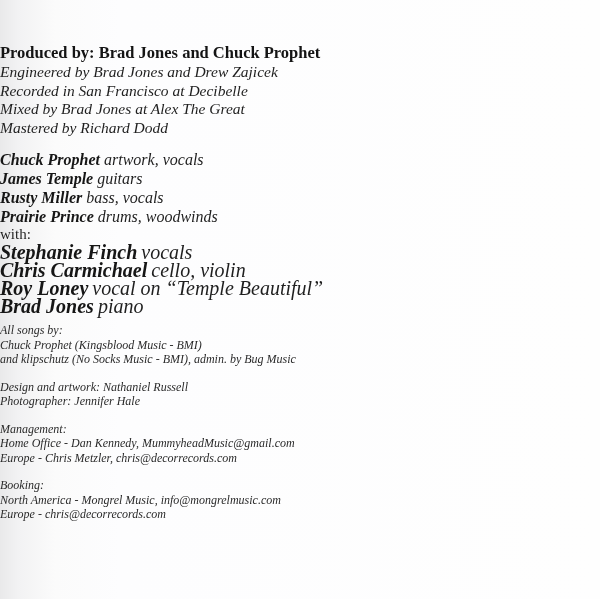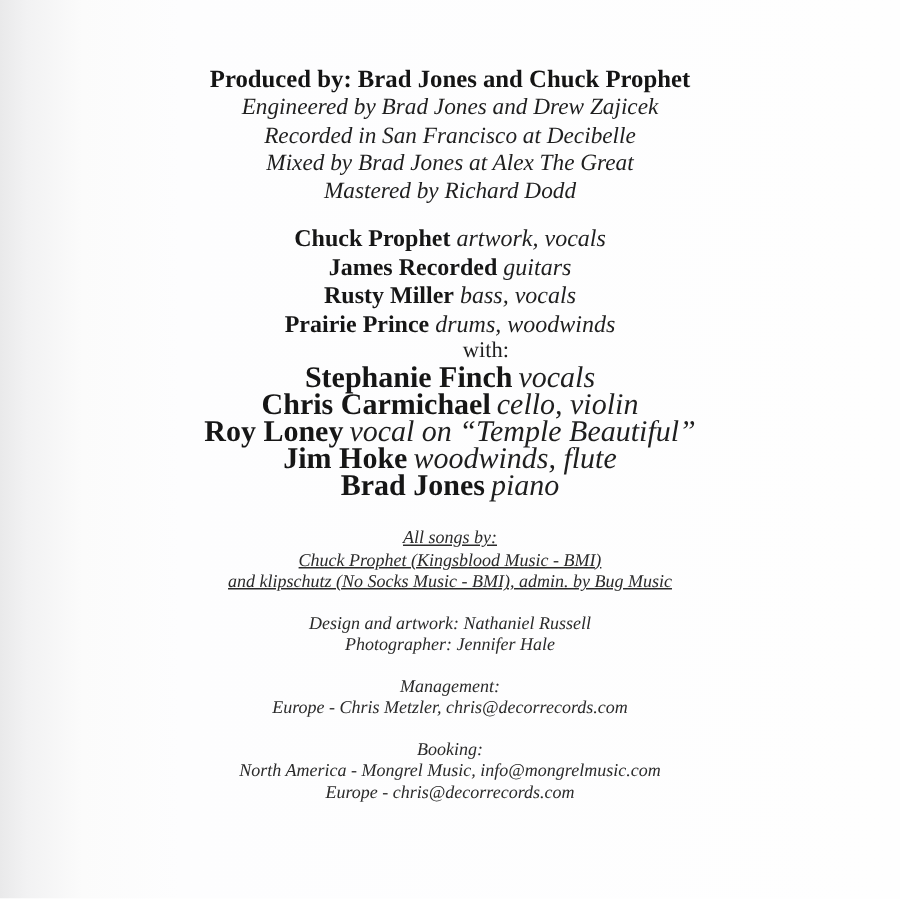--- a/index.html
+++ b/index.html
@@ -9,21 +9,20 @@
   .page {
     position: relative;
     width: 600px;
     height: 599px;
     box-sizing: border-box;
     background:
       linear-gradient(90deg, #e9e9ea 0px, #f2f2f3 18px, #fbfbfb 55px, #fdfdfe 120px, #fefefe 100%),
       #fdfdfd;
     font-family: "Liberation Serif", "DejaVu Serif", serif;
     color: #1f1f1f;
-    text-align: center;
     padding-top: 42px;
     overflow: hidden;
   }
   .block { margin: 0 auto; }
 
   
   .produced-line {
     font-weight: bold;
     font-size: 16.5px;
     line-height: 21px;
@@ -38,95 +37,92 @@
   
   .band-block { margin-top: 13px; }
   .credit-line {
     font-size: 16px;
     line-height: 19px;
   }
   .guest-line {
     font-size: 20px;
     line-height: 18px;
   }
-  .m-name { font-weight: bold; color: #161616; }
+  .m-name { font-weight: bold; color: #161616; font-style: italic; }
   .m-role { font-style: italic; margin-left: 4px; }
   .with-line {
     font-size: 15px;
     line-height: 17px;
-    padding-left: 48px;
   }
 
   
   .small-block {
     margin-top: 13px;
     font-style: italic;
     font-size: 12px;
     line-height: 14.5px;
     color: #2a2a2a;
   }
-  .small-block.first { margin-top: 18px; text-decoration: underline; }
+  .small-block.first { margin-top: 8px; }
 </style>
 </head>
 <body>
 
 <div class="page">
 
   <section class="block production-block">
     <div class="produced-line">Produced by: Brad Jones and Chuck Prophet</div>
     <div class="prod-ital">Engineered by Brad Jones and Drew Zajicek</div>
     <div class="prod-ital">Recorded in San Francisco at Decibelle</div>
     <div class="prod-ital">Mixed by Brad Jones at Alex The Great</div>
     <div class="prod-ital">Mastered by Richard Dodd</div>
   </section>
 
   <section class="block band-block">
     <div class="credit-line">
       <span class="m-name">Chuck Prophet</span><span class="m-role">artwork, vocals</span>
     </div>
     <div class="credit-line">
-      <span class="m-name">James Recorded</span><span class="m-role">guitars</span>
+      <span class="m-name">James Temple</span><span class="m-role">guitars</span>
     </div>
     <div class="credit-line">
       <span class="m-name">Rusty Miller</span><span class="m-role">bass, vocals</span>
     </div>
     <div class="credit-line">
       <span class="m-name">Prairie Prince</span><span class="m-role">drums, woodwinds</span>
     </div>
     <div class="with-line">with:</div>
     <div class="guest-line">
       <span class="m-name">Stephanie Finch</span><span class="m-role">vocals</span>
     </div>
     <div class="guest-line">
       <span class="m-name">Chris Carmichael</span><span class="m-role">cello, violin</span>
     </div>
     <div class="guest-line">
       <span class="m-name">Roy Loney</span><span class="m-role">vocal on “Temple Beautiful”</span>
-    </div>
-    <div class="guest-line">
-      <span class="m-name">Jim Hoke</span><span class="m-role">woodwinds, flute</span>
     </div>
     <div class="guest-line">
       <span class="m-name">Brad Jones</span><span class="m-role">piano</span>
     </div>
   </section>
 
   <section class="block small-block first">
     <div>All songs by:</div>
     <div>Chuck Prophet (Kingsblood Music - BMI)</div>
     <div>and klipschutz (No Socks Music - BMI), admin. by Bug Music</div>
   </section>
 
   <section class="block small-block">
     <div>Design and artwork: Nathaniel Russell</div>
     <div>Photographer: Jennifer Hale</div>
   </section>
 
   <section class="block small-block">
     <div>Management:</div>
+    <div>Home Office - Dan Kennedy, MummyheadMusic@gmail.com</div>
     <div>Europe - Chris Metzler, chris@decorrecords.com</div>
   </section>
 
   <section class="block small-block">
     <div>Booking:</div>
     <div>North America - Mongrel Music, info@mongrelmusic.com</div>
     <div>Europe - chris@decorrecords.com</div>
   </section>
 
 </div>

